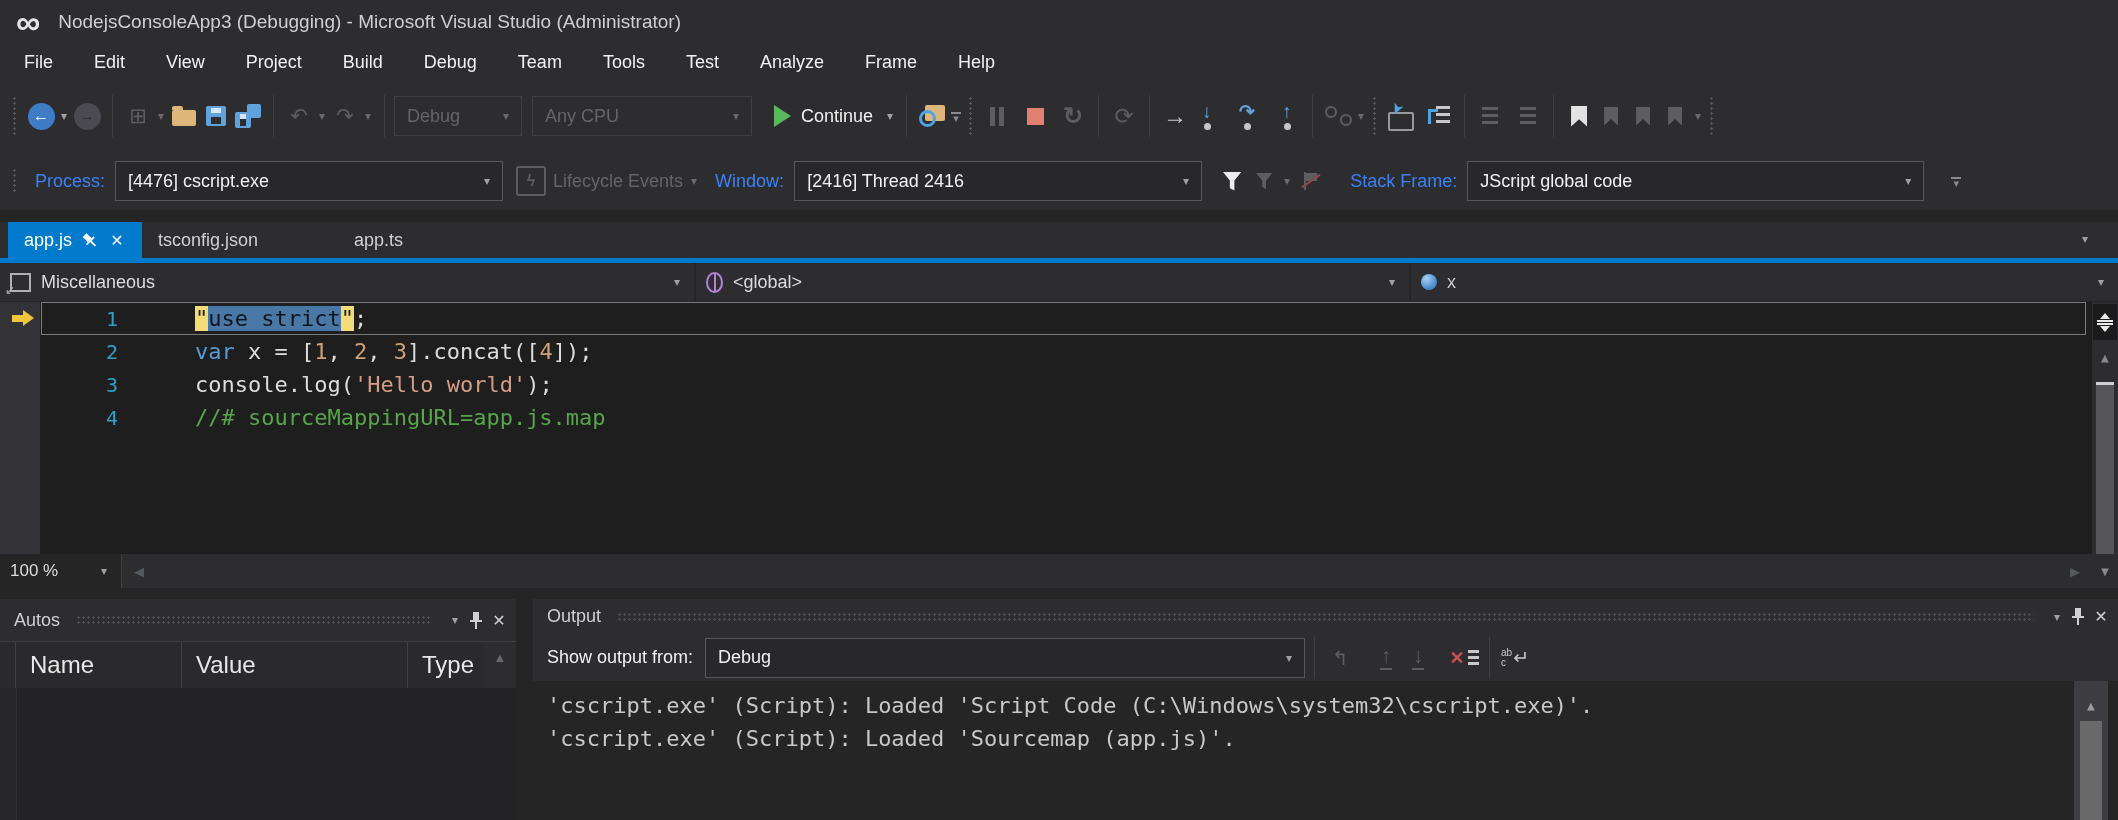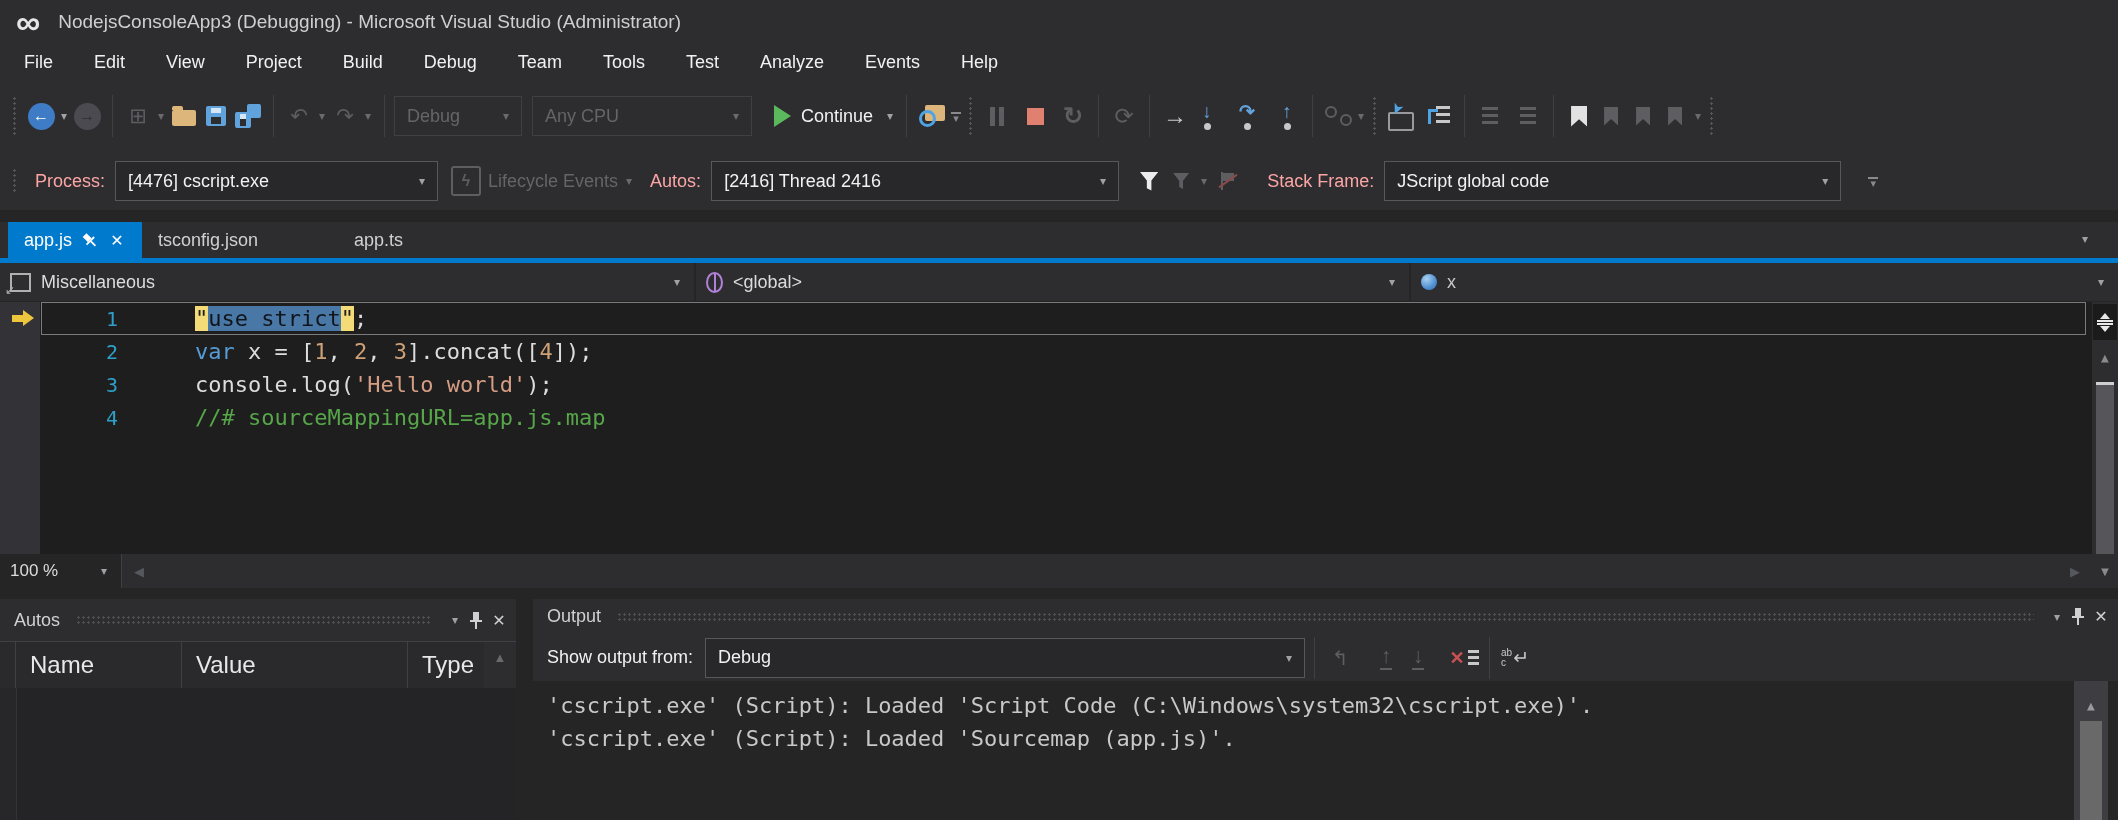--- a/index.html
+++ b/index.html
@@ -80,21 +80,21 @@
   .lcbox{width:26px;height:26px;border:2px solid #5d5d62;border-radius:3px;display:flex;
        align-items:center;justify-content:center;color:#5d5d62;font-size:16px;font-weight:bold;}
   .combo{box-sizing:border-box;height:40px;border:1px solid #434346;background:#2d2d30;display:flex;
        align-items:center;padding:0 8px 0 12px;font-size:18px;color:#f1f1f1;}
   .combo.lite{border-color:#58585c;background:#28282b;}
   .combo.disabled{color:#656565;border-color:#3f3f46;}
   .combo .caret{margin-left:auto;}
   .ovf{display:flex;flex-direction:column;align-items:center;width:16px;}
   .ovf::before{content:"";width:10px;height:2px;background:#8a8a8e;margin-bottom:2px;}
   .ovf::after{content:"▾";font-size:11px;color:#8a8a8e;line-height:4px;}
-  .lbl{margin:0 10px;color:#fca5a5;}
+  .lbl{margin:0 10px;color:#3b82f6;}
 
   
   .gap{background:#252526;}
   .tabrow{height:36px;padding-left:8px;align-items:stretch;background:#2d2d30;position:relative;}
   .tab{display:flex;align-items:center;padding:0 16px;font-size:18px;color:#d0d0d0;gap:12px;}
   .tab.active{background:#007acc;color:#fff;}
   .tabcaret{position:absolute;right:26px;top:10px;}
   .blueline{height:5px;background:#007acc;}
   .pin{position:relative;width:12px;height:17px;display:inline-block;}
   .pin::before{content:"";position:absolute;top:0;left:3px;width:6px;height:8px;background:#d0d0d0;}
@@ -199,21 +199,21 @@
     <span>File</span>
     <span>Edit</span>
     <span>View</span>
     <span>Project</span>
     <span>Build</span>
     <span>Debug</span>
     <span>Team</span>
     <span>Tools</span>
     <span>Test</span>
     <span>Analyze</span>
-    <span>Events</span>
+    <span>Frame</span>
     <span>Help</span>
   </div>
 
   <div class="row toolbar">
     <span class="vgrip"></span>
     <span class="i">
         <span class="circ back">←</span>
       </span>
     <span class="caret"></span>
     <span class="i">
@@ -328,30 +328,30 @@
     <span class="i">
         <span class="bmk g"></span>
       </span>
     <span class="caret dim"></span>
     <span class="vgrip"></span>
   </div>
 
   <div class="row debugbar">
     <span class="vgrip"></span>
     <span class="lbl">Process:</span>
-    <div class="combo lite" style="width:323px;">
+    <div class="combo lite" style="width:388px;">
       <span>[4476] cscript.exe</span>
       <span class="caret"></span>
     </div>
     <span class="i" style="margin-left:12px;">
         <span class="lcbox">ϟ</span>
       </span>
     <span style="color:#656565;margin:0 4px 0 6px;">Lifecycle Events</span>
     <span class="caret dim"></span>
-    <span class="lbl" style="margin-left:14px;">Autos:</span>
+    <span class="lbl" style="margin-left:14px;">Window:</span>
     <div class="combo lite" style="width:408px;">
       <span>[2416] Thread 2416</span>
       <span class="caret"></span>
     </div>
     <span class="i" style="margin-left:14px;">
         <span class="funnel"></span>
       </span>
     <span class="i">
         <span class="funnel g"></span>
       </span>

